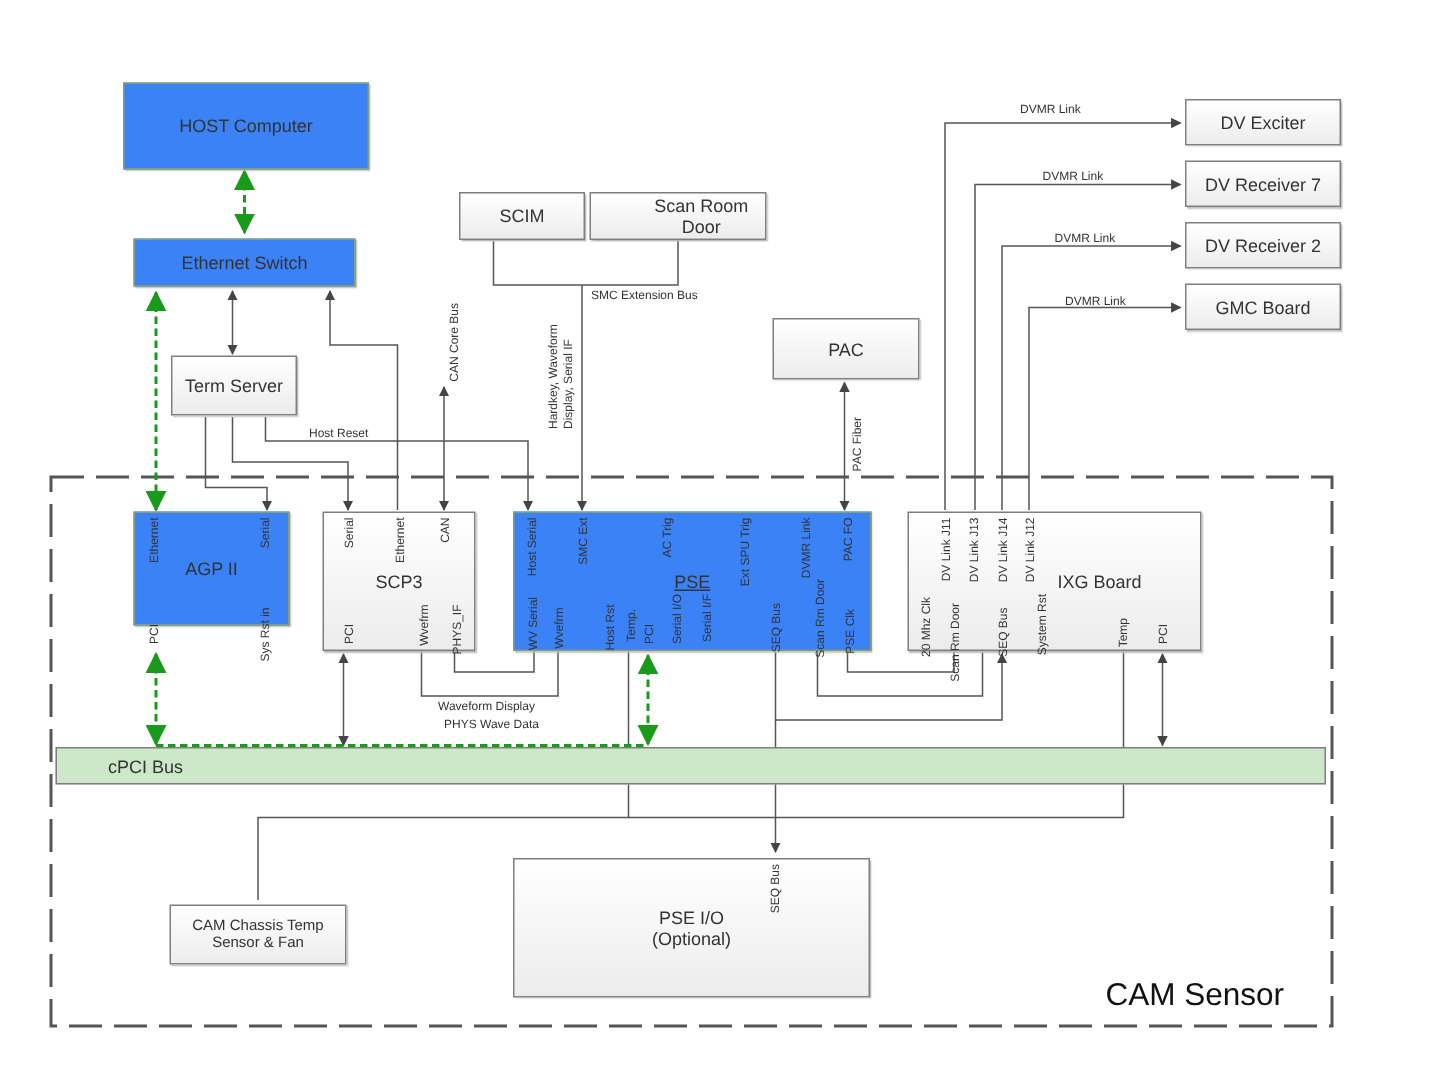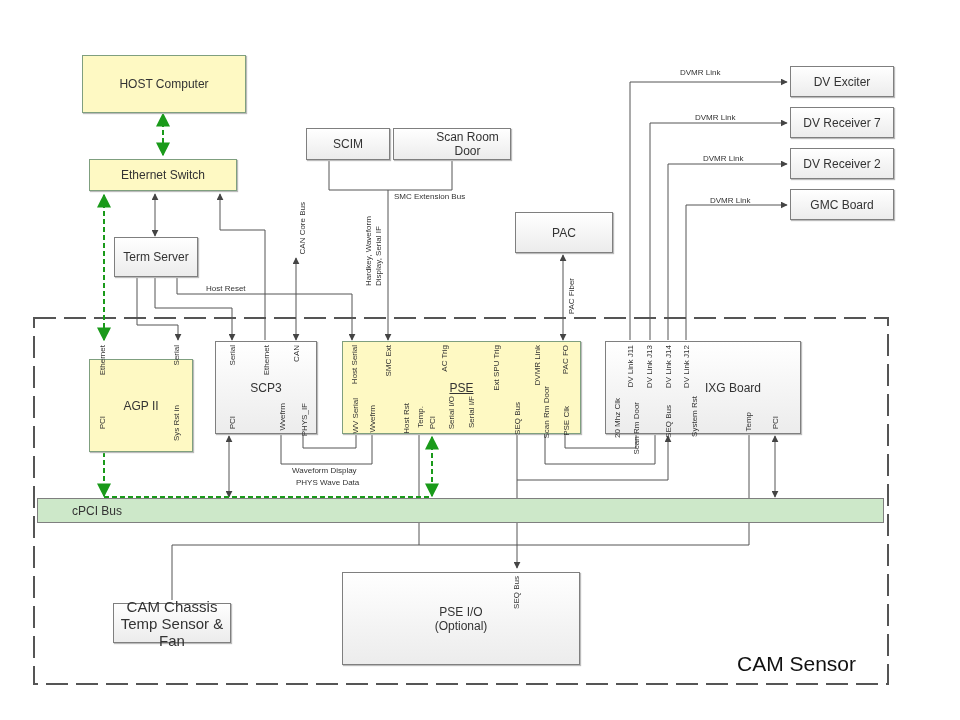--- a/index.html
+++ b/index.html
@@ -1,18 +1,18 @@
 <!DOCTYPE html>
 <html><head>
 <meta charset="utf-8">
 <style>
   html,body{margin:0;padding:0;background:#fff;}
   body{width:960px;height:720px;position:relative;overflow:hidden;font-family:"Liberation Sans",sans-serif;}
   .box{position:absolute;box-sizing:border-box;border:1px solid #7f7f7f;background:linear-gradient(#ffffff,#ececec);display:flex;align-items:center;justify-content:center;text-align:center;font-size:12px;color:#333;box-shadow:1px 1px 1px #bbb;}
-  .box.green{background:#fef9c3;border-color:#7f9f7f;}
+  .box.green{background:#3b82f6;border-color:#7f9f7f;}
   .box.greenlight{background:#cde8c9;}
   .lbl{position:absolute;font-size:8px;color:#333;white-space:nowrap;}
   .vlbl{position:absolute;font-size:8px;color:#333;white-space:nowrap;writing-mode:vertical-rl;transform:rotate(180deg);}
   svg{position:absolute;left:0;top:0;}
   .chassis-title{position:absolute;left:737px;top:652px;font-size:21px;color:#111;}
 </style>
 </head>
 <body>
 
 <svg width="960" height="720">
@@ -89,21 +89,21 @@
 <span class="lbl" style="left:703px;top:154px;">DVMR Link</span>
 <span class="lbl" style="left:710px;top:196px;">DVMR Link</span>
 <span class="lbl" style="left:394px;top:192px;">SMC Extension Bus</span>
 <span class="vlbl" style="left:364px;top:196px;width:22px;height:90px;white-space:normal;line-height:10px;">Hardkey, Waveform Display, Serial IF</span>
 <span class="vlbl" style="left:298px;top:202px;">CAN Core Bus</span>
 <span class="lbl" style="left:206px;top:284px;">Host Reset</span>
 <span class="vlbl" style="left:567px;top:278px;">PAC Fiber</span>
 <span class="lbl" style="left:296px;top:450px;margin-top:28px;">PHYS Wave Data</span>
 <span class="lbl" style="left:292px;top:466px;">Waveform Display</span>
 
-<div class="box green" style="left:89px;top:359px;width:104px;height:93px;font-size:12px;">
+<div class="box green" style="left:89px;top:341px;width:104px;height:76px;font-size:12px;">
   <span>AGP II</span>
 </div>
 <span class="vlbl" style="left:98px;top:345px;">Ethernet</span>
 <span class="vlbl" style="left:172px;top:345px;">Serial</span>
 <span class="vlbl" style="left:98px;top:416px;">PCI</span>
 <span class="vlbl" style="left:172px;top:405px;">Sys Rst in</span>
 
 <div class="box" style="left:215px;top:341px;width:102px;height:93px;font-size:12px;">
   <span>SCP3</span>
 </div>
@@ -143,21 +143,21 @@
 <span class="vlbl" style="left:682px;top:345px;">DV Link J12</span>
 <span class="vlbl" style="left:613px;top:398px;">20 Mhz Clk</span>
 <span class="vlbl" style="left:632px;top:402px;width:20px;white-space:normal;line-height:10px;">Scan Rm Door</span>
 <span class="vlbl" style="left:664px;top:405px;">SEQ Bus</span>
 <span class="vlbl" style="left:690px;top:396px;">System Rst</span>
 <span class="vlbl" style="left:744px;top:412px;">Temp</span>
 <span class="vlbl" style="left:771px;top:416px;">PCI</span>
 
 <div class="box greenlight" style="left:37px;top:498px;width:847px;height:25px;justify-content:flex-start;padding-left:34px;box-shadow:none;">cPCI Bus</div>
 
-<div class="box" style="left:113px;top:603px;width:118px;height:40px;font-size:15px;padding:2px 6px;">CAM Chassis Temp Sensor &amp; Fan</div>
+<div class="box" style="left:113px;top:603px;width:118px;height:40px;font-size:10px;padding:2px 6px;">CAM Chassis Temp Sensor &amp; Fan</div>
 
 <div class="box" style="left:342px;top:572px;width:238px;height:93px;flex-direction:column;font-size:12px;">
   <span>PSE I/O</span>
   <span>(Optional)</span>
 </div>
 <span class="vlbl" style="left:512px;top:576px;">SEQ Bus</span>
 
 <div class="chassis-title">CAM Sensor</div>
 
 </body></html>

